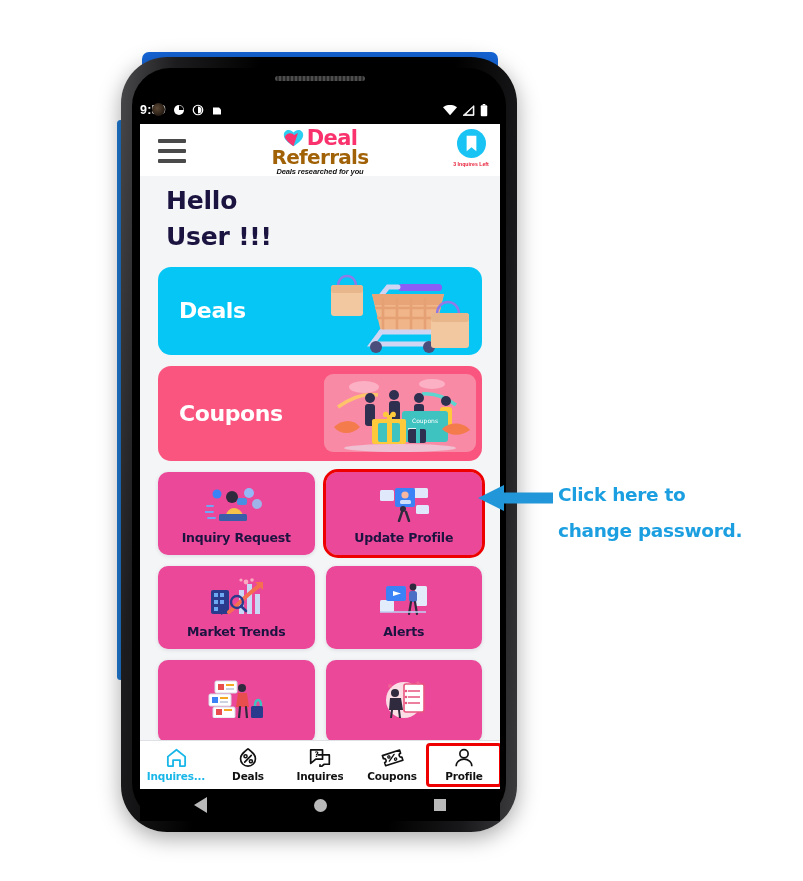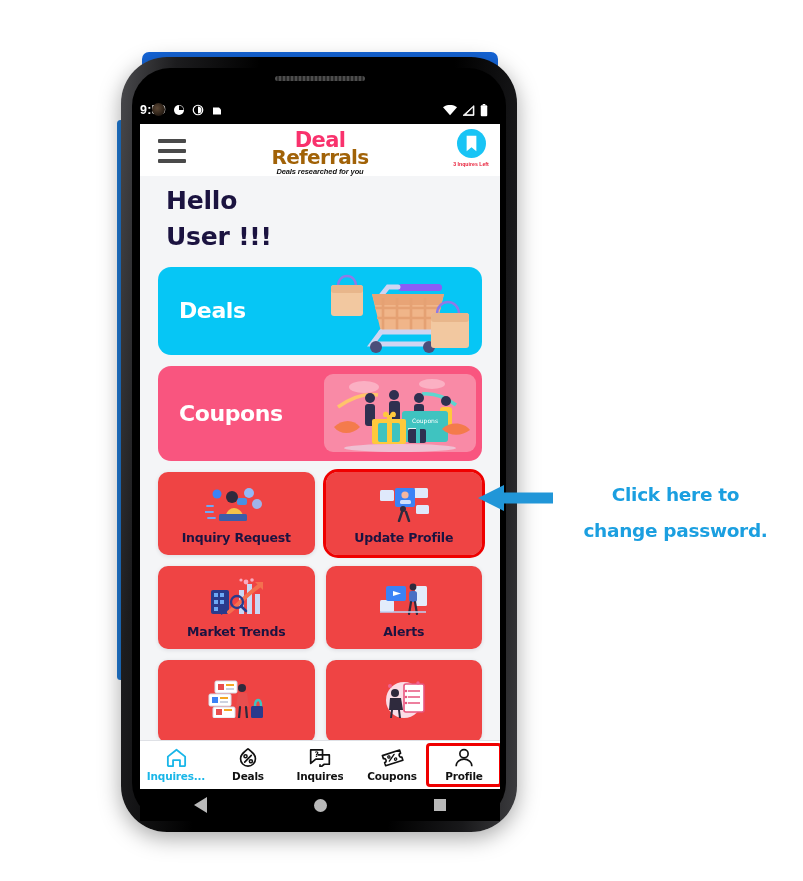--- a/index.html
+++ b/index.html
@@ -68,21 +68,21 @@
     position:absolute;left:18px;top:14px;width:30px;height:24px;
     display:flex;flex-direction:column;justify-content:space-between;
     padding:1px 0;cursor:pointer;
   }
   #hamburger-btn span{display:block;height:4px;width:28px;background:#4a4a4a;border-radius:1px;}
 
   #brand-logo{
     position:absolute;left:0;right:0;top:4px;
     display:flex;flex-direction:column;align-items:center;line-height:1;
   }
-  #brand-line1{display:flex;align-items:center;gap:2px;height:20px;flex-direction:column;}
+  #brand-line1{display:flex;align-items:center;gap:2px;height:20px;}
   #brand-heart{
     position:relative;width:21px;height:18px;margin-right:1px;
   }
   #brand-word-deal{
     font-size:21px;font-weight:bold;color:#f9326d;letter-spacing:-.6px;
     font-family:"DejaVu Sans", sans-serif;
   }
   #brand-line2{
     font-size:20px;font-weight:bold;color:#a16207;letter-spacing:-.7px;margin-top:-1px;
     font-family:"DejaVu Sans", sans-serif;
@@ -121,21 +121,21 @@
     font-size:22px;font-weight:bold;color:#fff;margin-left:21px;z-index:2;
     font-family:"DejaVu Sans", sans-serif;letter-spacing:-.4px;
   }
   .banner-art{position:absolute;right:6px;top:0;height:100%;display:flex;align-items:center;}
 
   
   #tile-grid{
     margin:11px 18px 0 18px;display:grid;grid-template-columns:1fr 1fr;gap:11px 11px;
   }
   .tile{
-    background:#ef4444;border-radius:10px;height:83px;
+    background:#ec4899;border-radius:10px;height:83px;
     box-shadow:0 1px 4px rgba(20,20,50,.11);
     display:flex;flex-direction:column;align-items:center;justify-content:center;
     cursor:pointer;position:relative;
   }
   .tile-art{height:40px;display:flex;align-items:center;justify-content:center;margin-top:2px;}
   .tile-label{
     font-size:12.5px;font-weight:bold;color:#1b1340;margin-top:7px;
     font-family:"DejaVu Sans", sans-serif;letter-spacing:-.2px;
   }
   .tile.highlighted{
@@ -170,21 +170,21 @@
     border-right:13px solid #b9b9b9;cursor:pointer;
   }
   #nav-home{width:13px;height:13px;border-radius:50%;background:#b9b9b9;cursor:pointer;}
   #nav-recents{width:12px;height:12px;background:#b9b9b9;cursor:pointer;}
 
   
   #annotation-arrow{position:absolute;left:478px;top:485px;width:75px;height:26px;}
   #annotation-text{
     position:absolute;left:558px;top:477px;width:235px;
     font-size:18.5px;font-weight:bold;color:#1b9fe0;line-height:1.95;
-    font-family:"DejaVu Sans", sans-serif;letter-spacing:-.3px;text-align:center;
+    font-family:"DejaVu Sans", sans-serif;letter-spacing:-.3px;
   }
 </style>
 </head>
 <body>
 
 <div id="blue-strip-top"></div>
 <div id="blue-strip-left"></div>
 <div id="phone-frame"></div>
 <div id="phone-bezel"></div>
 <div id="phone-speaker"></div>

